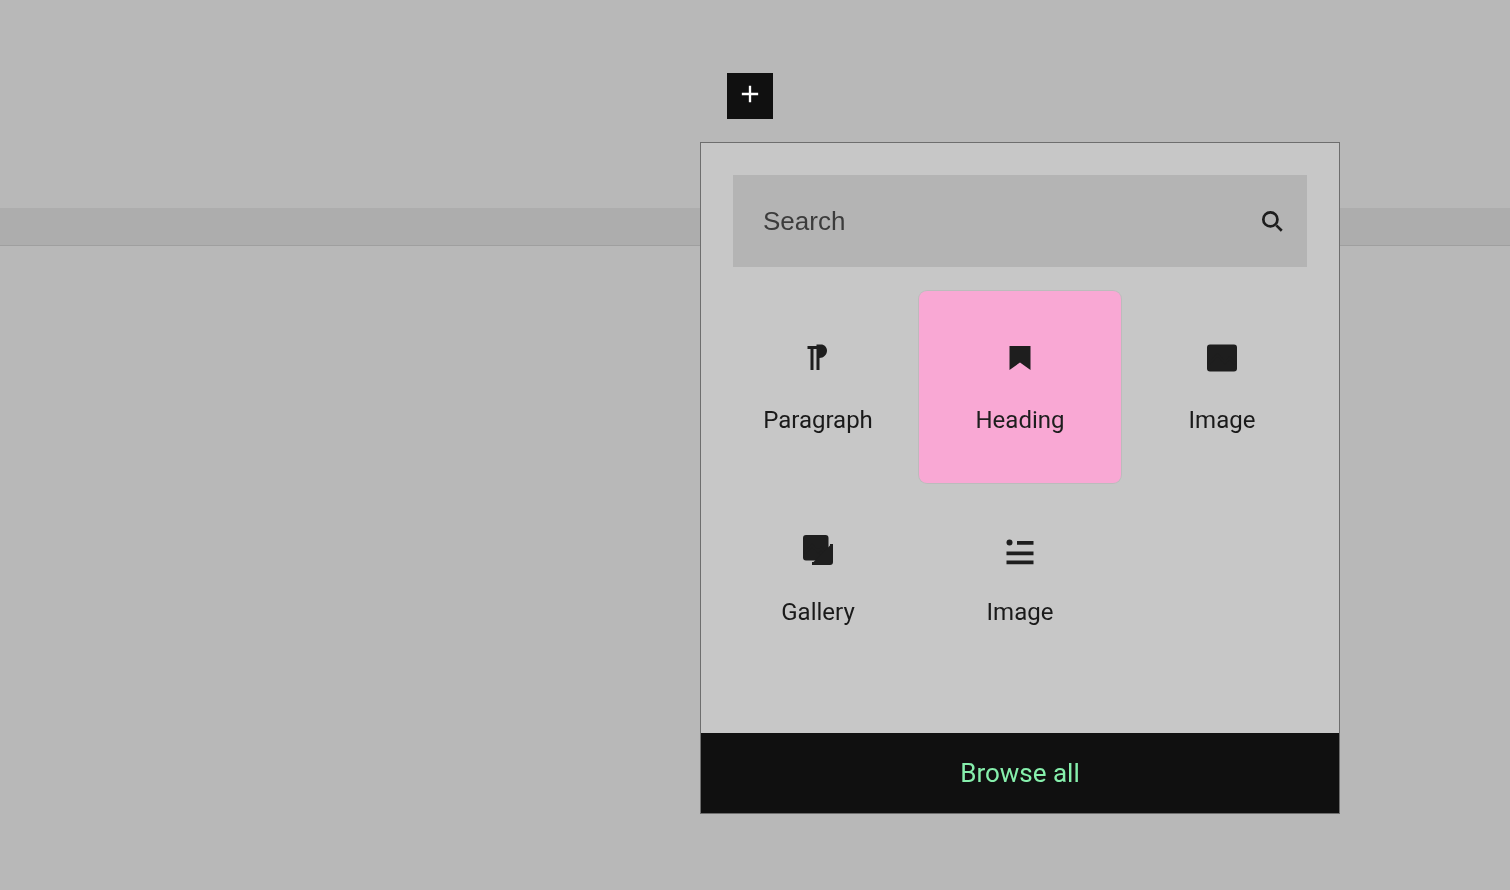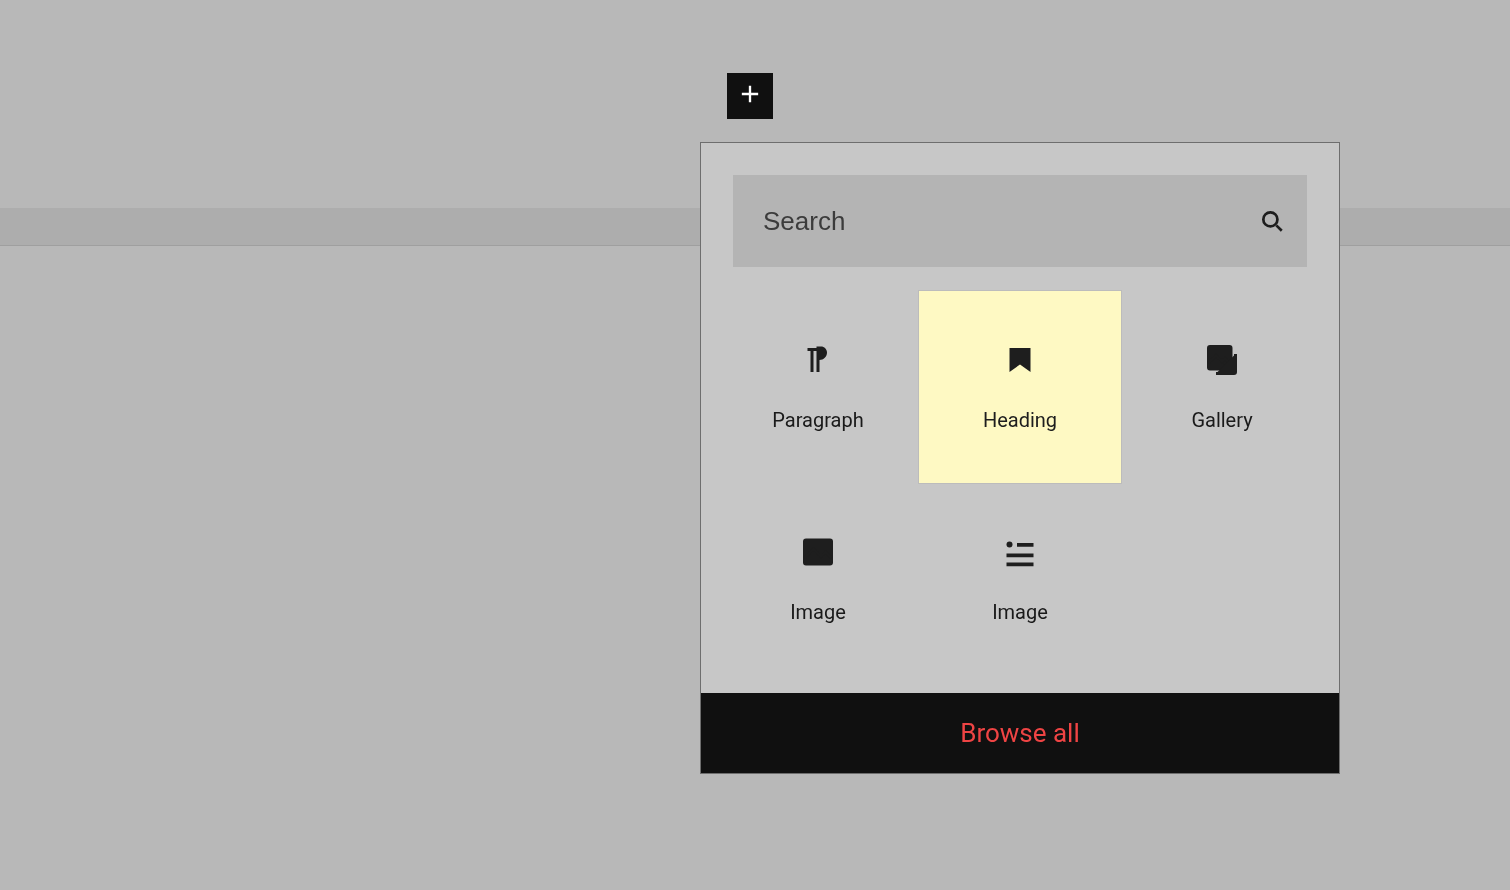--- a/index.html
+++ b/index.html
@@ -125,51 +125,53 @@
       display: flex;
       align-items: center;
       justify-content: center;
     }
     .block-icon svg {
       width: 36px;
       height: 36px;
       fill: #1e1e1e;
     }
     .block-label {
-      font-size: 20px;
+      font-size: 24px;
       color: #1e1e1e;
     }
     .browse-all {
       height: 80px;
       background: #1e1e1e;
-      color: #ef4444;
+      color: #86efac;
       display: flex;
       align-items: center;
       justify-content: center;
       font-size: 26px;
       cursor: pointer;
+      margin-top: 40px;
     }
     .inserter-popover .block-item:not(.highlighted) {
       background: transparent;
     }
     .inserter-popover {
       background: #c7c7c7;
       border: 1px solid #6e6e6e;
     }
     .search-input-wrapper {
       background: #b4b4b4;
     }
     .search-input::placeholder {
       color: #3c3c3c;
     }
     .block-label {
       color: #1a1a1a;
     }
     .block-item.highlighted {
-      background: #fef9c3;
+      background: #f9a8d4;
+      border-radius: 8px;
     }
     .block-item.highlighted .block-label {
       color: #1e1e1e;
     }
     .add-button {
       background: #101010;
     }
     .browse-all {
       background: #101010;
     }
@@ -219,36 +221,36 @@
         <svg viewBox="0 0 24 24">
             <path d="M5 4h14v16l-7-5-7 5z"></path>
           </svg>
       </span>
       <span class="block-label">Heading</span>
     </div>
 
     <div class="block-item">
       <span class="block-icon">
         <svg viewBox="0 0 24 24" fill="none" stroke="#1e1e1e" stroke-width="2">
+            <rect x="3" y="4" width="18" height="16" rx="1"></rect>
+            <polyline points="3,16 9,10 14,15 17,12 21,16"></polyline>
+          </svg>
+      </span>
+      <span class="block-label">Image</span>
+    </div>
+
+    <div class="block-item">
+      <span class="block-icon">
+        <svg viewBox="0 0 24 24" fill="none" stroke="#1e1e1e" stroke-width="2">
             <rect x="3" y="3" width="15" height="15" rx="1"></rect>
             <polyline points="3,14 8,9 12,13 14,11 18,15"></polyline>
             <path d="M8 21h12a1 1 0 0 0 1-1V8"></path>
           </svg>
       </span>
       <span class="block-label">Gallery</span>
-    </div>
-
-    <div class="block-item">
-      <span class="block-icon">
-        <svg viewBox="0 0 24 24" fill="none" stroke="#1e1e1e" stroke-width="2">
-            <rect x="3" y="4" width="18" height="16" rx="1"></rect>
-            <polyline points="3,16 9,10 14,15 17,12 21,16"></polyline>
-          </svg>
-      </span>
-      <span class="block-label">Image</span>
     </div>
 
     <div class="block-item">
       <span class="block-icon">
         <svg viewBox="0 0 24 24">
             <circle cx="5" cy="7" r="2"></circle>
             <rect x="10" y="6" width="11" height="2.5"></rect>
             <rect x="3" y="13" width="18" height="2.5"></rect>
             <rect x="3" y="19" width="18" height="2.5"></rect>
           </svg>

